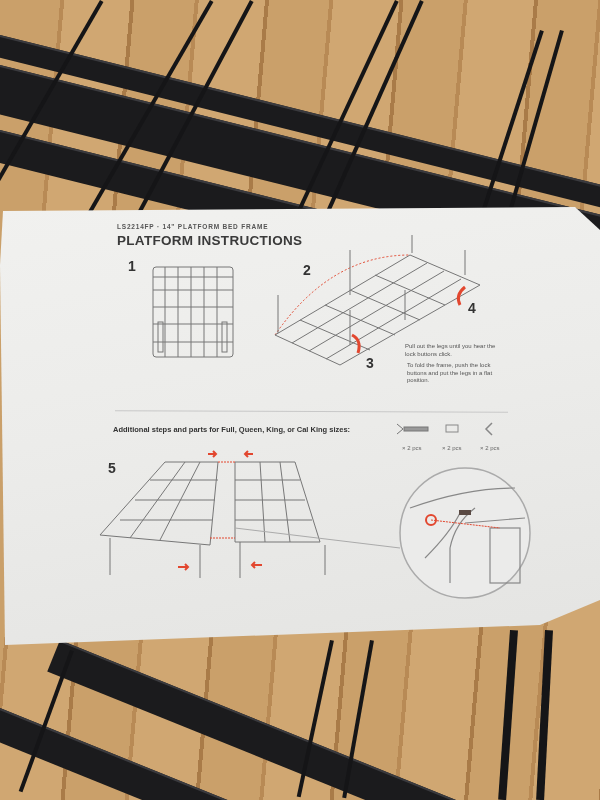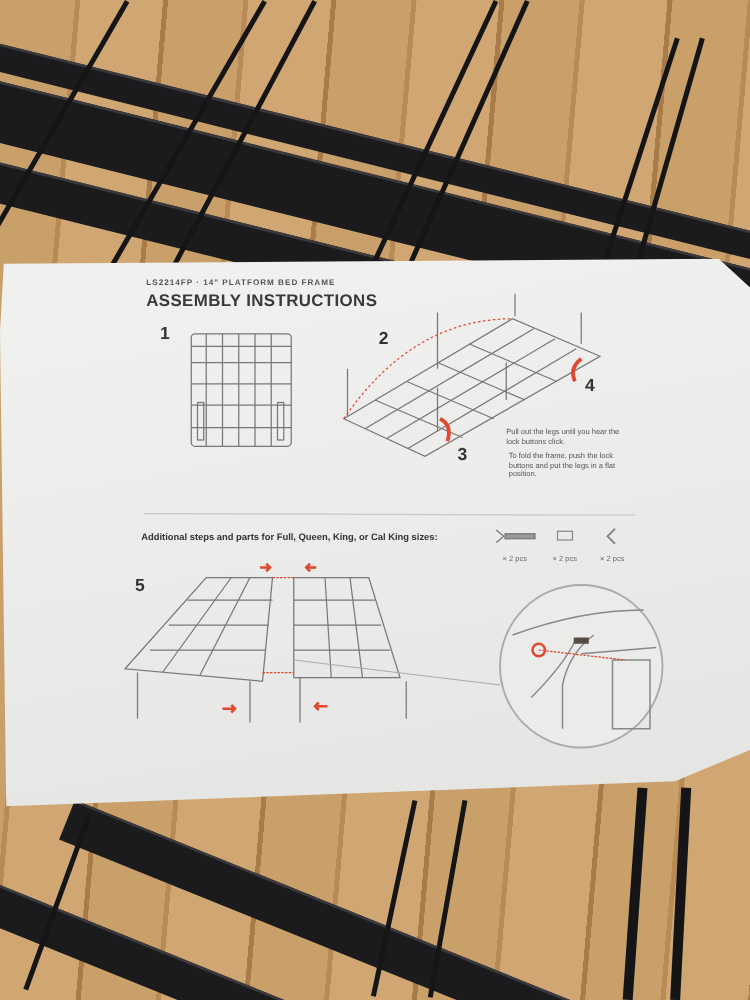--- a/index.html
+++ b/index.html
@@ -45,21 +45,21 @@
   <div class="wire" style="left:70px;top:650px;height:150px;transform:rotate(20deg);"></div>
   <div class="wire" style="left:330px;top:640px;height:160px;transform:rotate(12deg);"></div>
   <div class="wire" style="left:370px;top:640px;height:160px;transform:rotate(10deg);"></div>
   <div class="wire" style="left:510px;top:630px;height:170px;width:8px;transform:rotate(4deg);"></div>
   <div class="wire" style="left:545px;top:630px;height:170px;width:8px;transform:rotate(3deg);"></div>
 </div>
 
 <div class="paper"></div>
 
 <div class="sub">LS2214FP · 14" PLATFORM BED FRAME</div>
-<div class="title">ASSEMBLY INSTRUCTIONS</div>
+<div class="title">PLATFORM INSTRUCTIONS</div>
 
 <div class="step" style="left:128px;top:258px;">1</div>
 <svg style="left:150px;top:262px;" width="85" height="100">
   <g stroke="#777" stroke-width="1" fill="none">
     <rect x="3" y="5" width="80" height="90" rx="3"></rect>
     <line x1="3" y1="15" x2="83" y2="15"></line>
       <line x1="3" y1="28" x2="83" y2="28"></line>
     <line x1="3" y1="45" x2="83" y2="45"></line>
       <line x1="3" y1="62" x2="83" y2="62"></line>
       <line x1="3" y1="80" x2="83" y2="80"></line>

